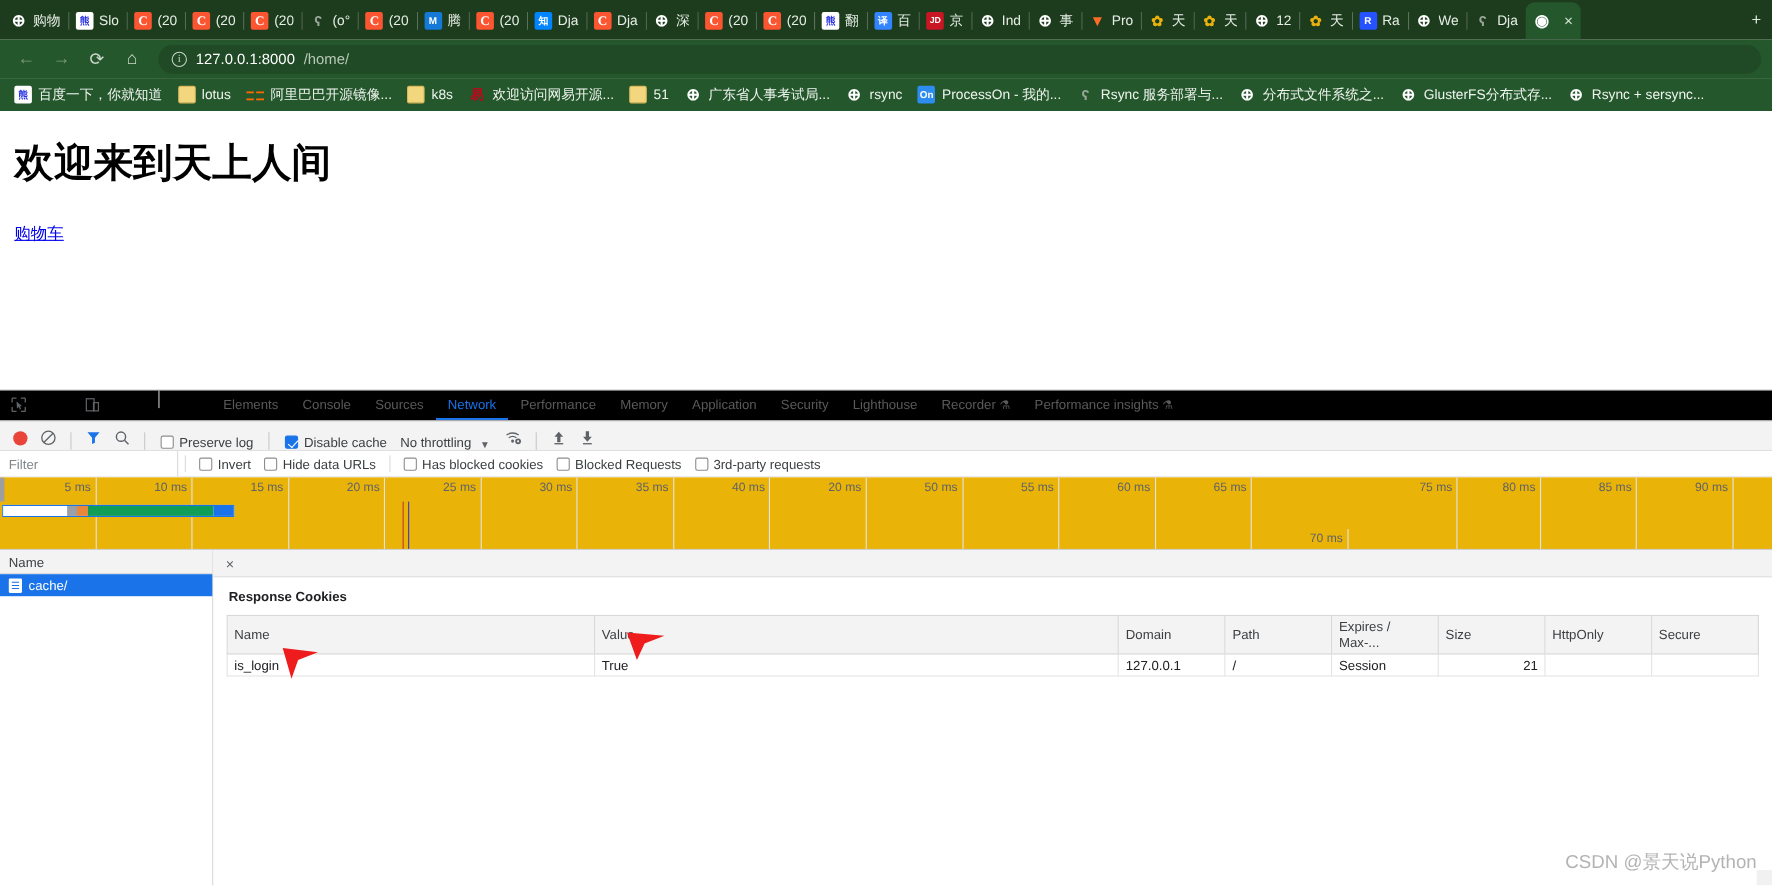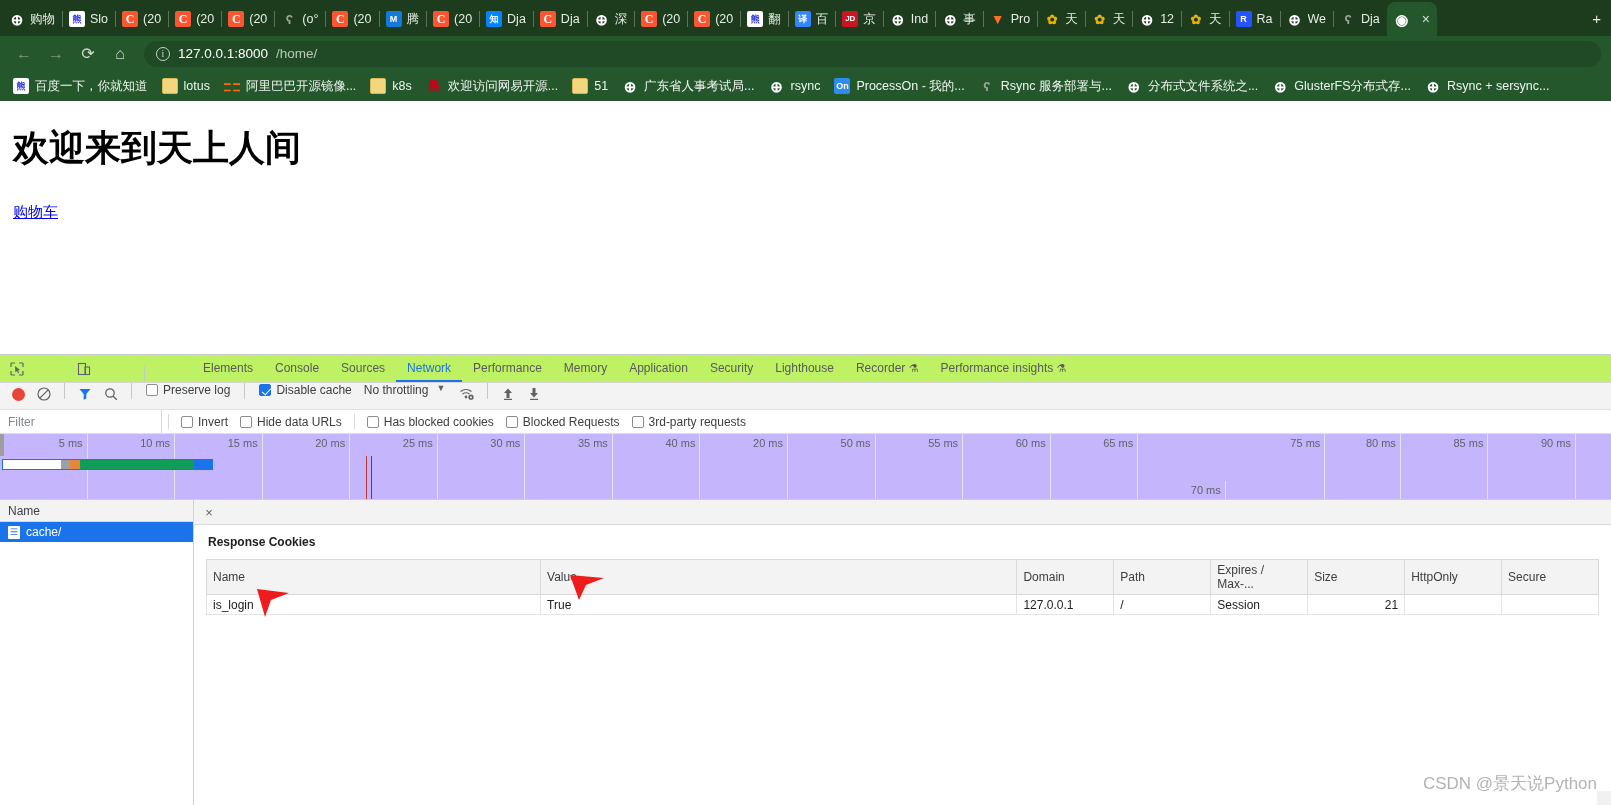--- a/index.html
+++ b/index.html
@@ -177,24 +177,24 @@
     bottom: 0;
     background: #fff;
     border-top: 1px solid #cdcdcd;
     font-size: 12px;
     color: #202124;
     display: flex;
     flex-direction: column;
   }
   .dt-tabbar {
     height: 28px;
-    background: #bef264;
+    background: #000000;
     border-bottom: 1px solid #d6d6d6;
     display: flex;
-    align-items: flex-end;
+    align-items: flex-start;
     padding-left: 4px;
     gap: 41px;
   }
   .dt-iconbtn {
     width: 26px; height: 26px;
     display: flex; align-items: center; justify-content: center;
     color: #5f6368;
   }
   .dt-sep { width:1px; height:16px; background:#c9c9c9; margin: 0 6px; }
   .dt-tab {
@@ -206,21 +206,21 @@
     white-space: nowrap;
   }
   .dt-tab.active { color: #1a73e8; box-shadow: inset 0 -2px 0 #1a73e8; }
   .flask { font-size: 11px; color: #5a5a5a; }
 
   .net-toolbar {
     height: 27px;
     background: #f3f3f3;
     border-bottom: 1px solid #e0e0e0;
     display: flex;
-    align-items: flex-start;
+    align-items: flex-end;
     padding: 0 6px;
     gap: 2px;
   }
   .rec-dot { width: 13px; height: 13px; border-radius: 50%; background: #e8443a; }
   .ic { width: 24px; height: 22px; display:flex; align-items:center; justify-content:center; color:#5f6368; font-size:14px; }
   .cb {
     width: 12px; height: 12px;
     border: 1px solid #8d8d8d;
     border-radius: 2px;
     background: #fff;
@@ -269,21 +269,21 @@
     border-radius: 7px;
     white-space: nowrap;
   }
   .ftype.active { background: #dfe3e6; color:#202124; }
   .vsep { width:1px; height:15px; background:#d9d9d9; margin: 0 6px; }
 
   
   .overview {
     height: 66px;
     position: relative;
-    background: #c4b5fd;
+    background: #eab308;
     border-bottom: 1px solid #cfcfcf;
     overflow: hidden;
   }
   .ov-tick {
     position: absolute;
     top: 0; bottom: -45px;
     border-right: 1px solid #e3e3e3;
   }
   .ov-tick span {
     position: absolute;

